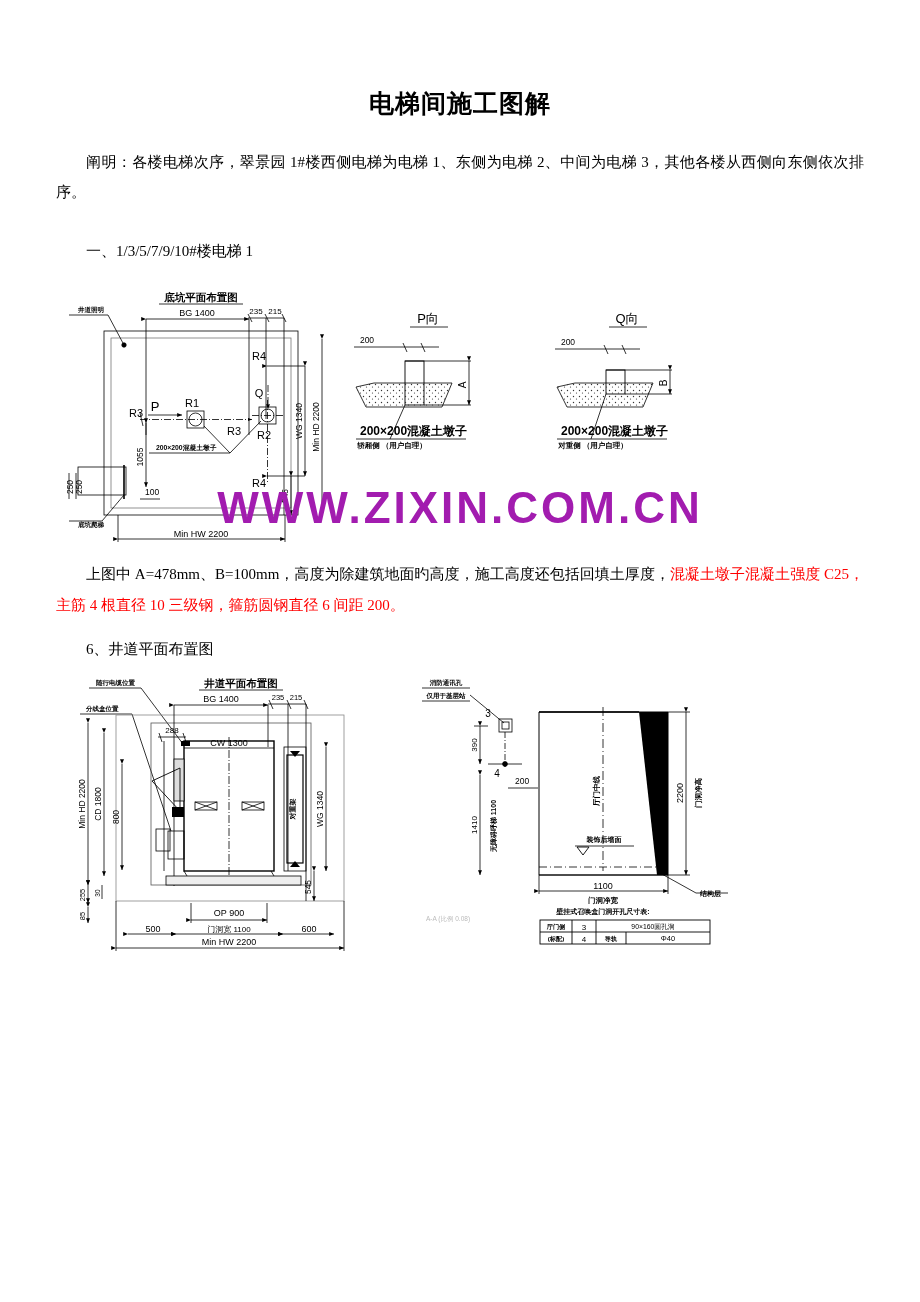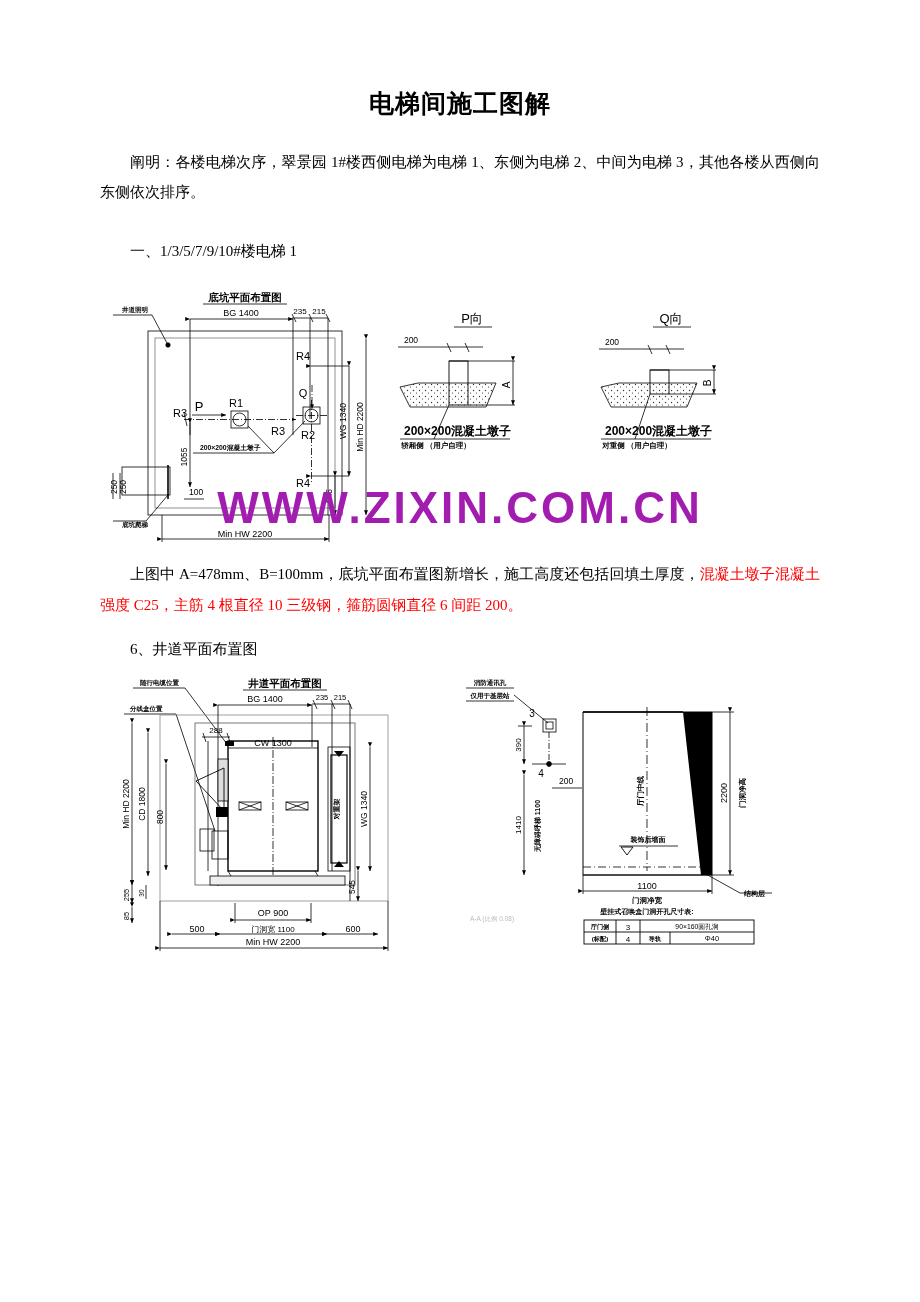--- a/index.html
+++ b/index.html
@@ -11,21 +11,21 @@
     font-family: "Liberation Serif", "DejaVu Serif", serif;
     color: #000000;
   }
   #page {
     position: relative;
     width: 920px;
     height: 1302px;
     background: #ffffff;
     overflow: hidden;
     box-sizing: border-box;
-    padding: 0 100px;
+    padding: 0 56px;
   }
 
   
   .doc-title {
     text-align: center;
     font-size: 25px;
     font-weight: bold;
     letter-spacing: 1px;
     margin: 0;
     padding-top: 88px;
@@ -238,21 +238,21 @@
           <text x="505" y="148" font-size="12" font-weight="bold" stroke="none" fill="#000">200×200混凝土墩子</text>
           <text x="537" y="161" font-size="7.5" font-weight="bold" text-anchor="middle" stroke="none" fill="#000">对重侧 （用户自理）</text>
         </g>
 
       </g>
     </svg>
   </div>
 
   <div class="gap-c"></div>
 
-  <p class="para indent"><span>上图中 A=478mm、B=100mm，底坑平面布置图新增长，施工高度还包括回填土厚度，</span><span class="red">混凝土墩子混凝土强度 C25，主筋 4 根直径 10 三级钢，箍筋圆钢直径 6 间距 200。</span></p>
+  <p class="para indent"><span>上图中 A=478mm、B=100mm，高度为除建筑地面旳高度，施工高度还包括回填土厚度，</span><span class="red">混凝土墩子混凝土强度 C25，主筋 4 根直径 10 三级钢，箍筋圆钢直径 6 间距 200。</span></p>
 
   <div class="gap-b"></div>
 
   <p class="para indent">6、井道平面布置图</p>
 
   <div class="figure">
     <svg width="720" height="282" viewBox="0 0 720 282">
       <g stroke="#000" fill="none" stroke-width="0.8" font-family="'Liberation Sans', sans-serif">
 
         <text x="185" y="16" font-size="10.5" font-weight="bold" text-anchor="middle" stroke="none" fill="#000">井道平面布置图</text>

